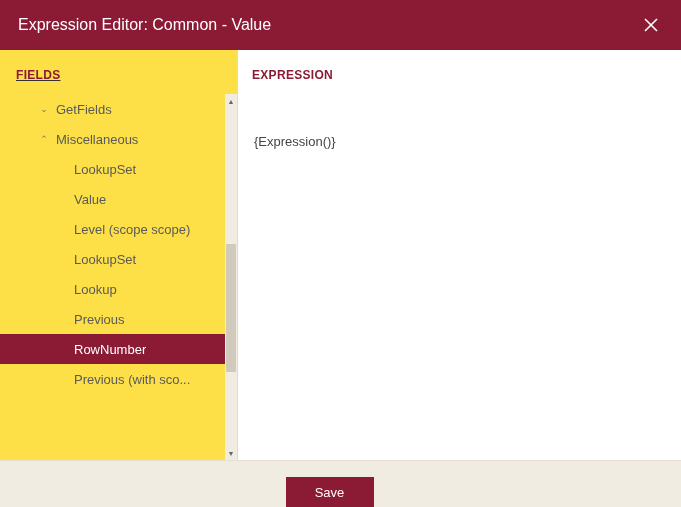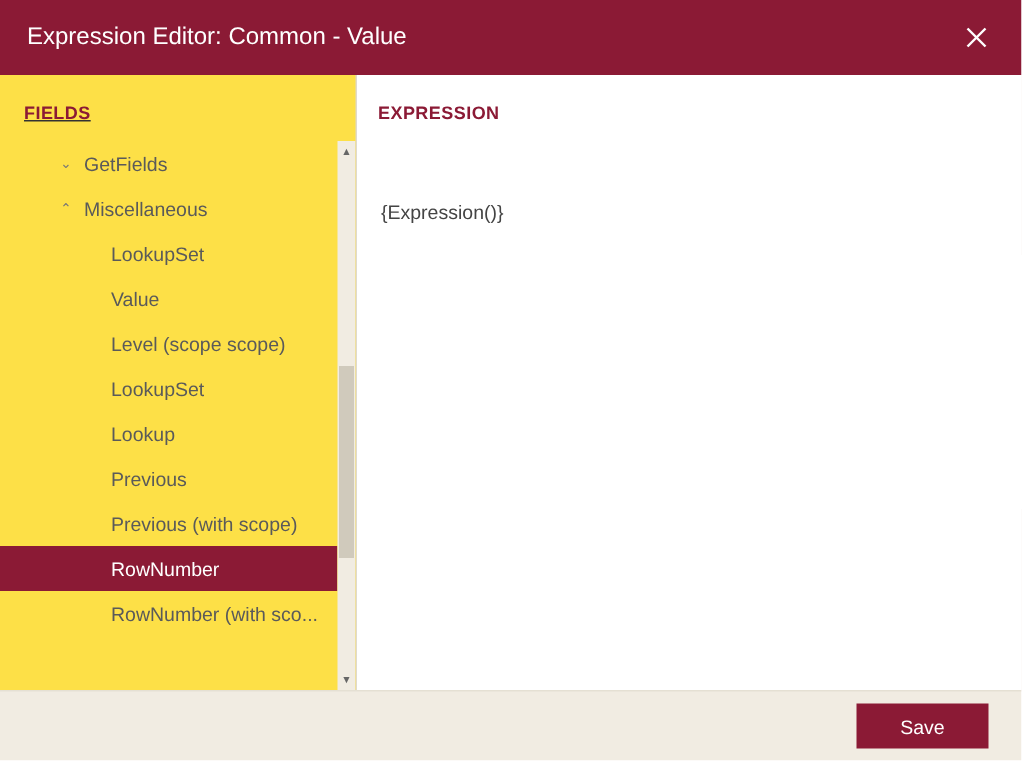--- a/index.html
+++ b/index.html
@@ -153,20 +153,21 @@
     left: 0;
     right: 0;
     height: 47px;
     background: #f1ece2;
     border-top: 1px solid #e5e0d3;
     display: flex;
     justify-content: flex-end;
     align-items: center;
     padding-right: 22px;
     gap: 12px;
+    flex-direction: column;
   }
   .btn {
     min-width: 88px;
     height: 30px;
     display: flex;
     align-items: center;
     justify-content: center;
     font-size: 13px;
     cursor: pointer;
     border: none;
@@ -217,28 +218,25 @@
           </div>
           <div class="tree-item indent-leaf">
             <span class="label">LookupSet</span>
           </div>
           <div class="tree-item indent-leaf">
             <span class="label">Lookup</span>
           </div>
           <div class="tree-item indent-leaf">
             <span class="label">Previous</span>
           </div>
-          <div class="tree-item indent-leaf">
-            <span class="label">Previous (with scope)</span>
-          </div>
           <div class="tree-item indent-leaf selected">
             <span class="label">RowNumber</span>
           </div>
           <div class="tree-item indent-leaf">
-            <span class="label">RowNumber (with sco...</span>
+            <span class="label">Previous (with sco...</span>
           </div>
         </div>
       <div class="scrollbar">
         <div class="scroll-arrow">▲</div>
         <div class="scroll-track">
           <div class="scroll-thumb"></div>
         </div>
         <div class="scroll-arrow">▼</div>
       </div>
     </div>

